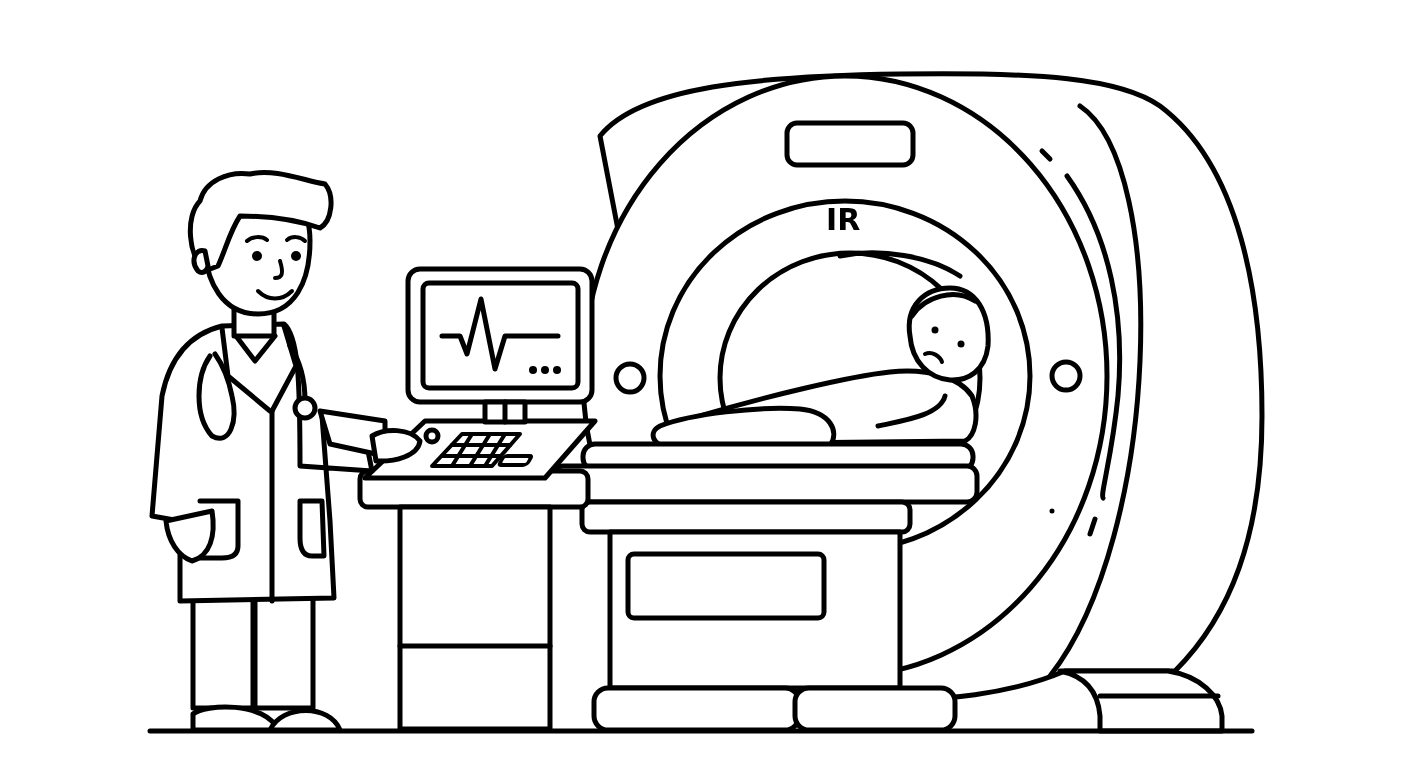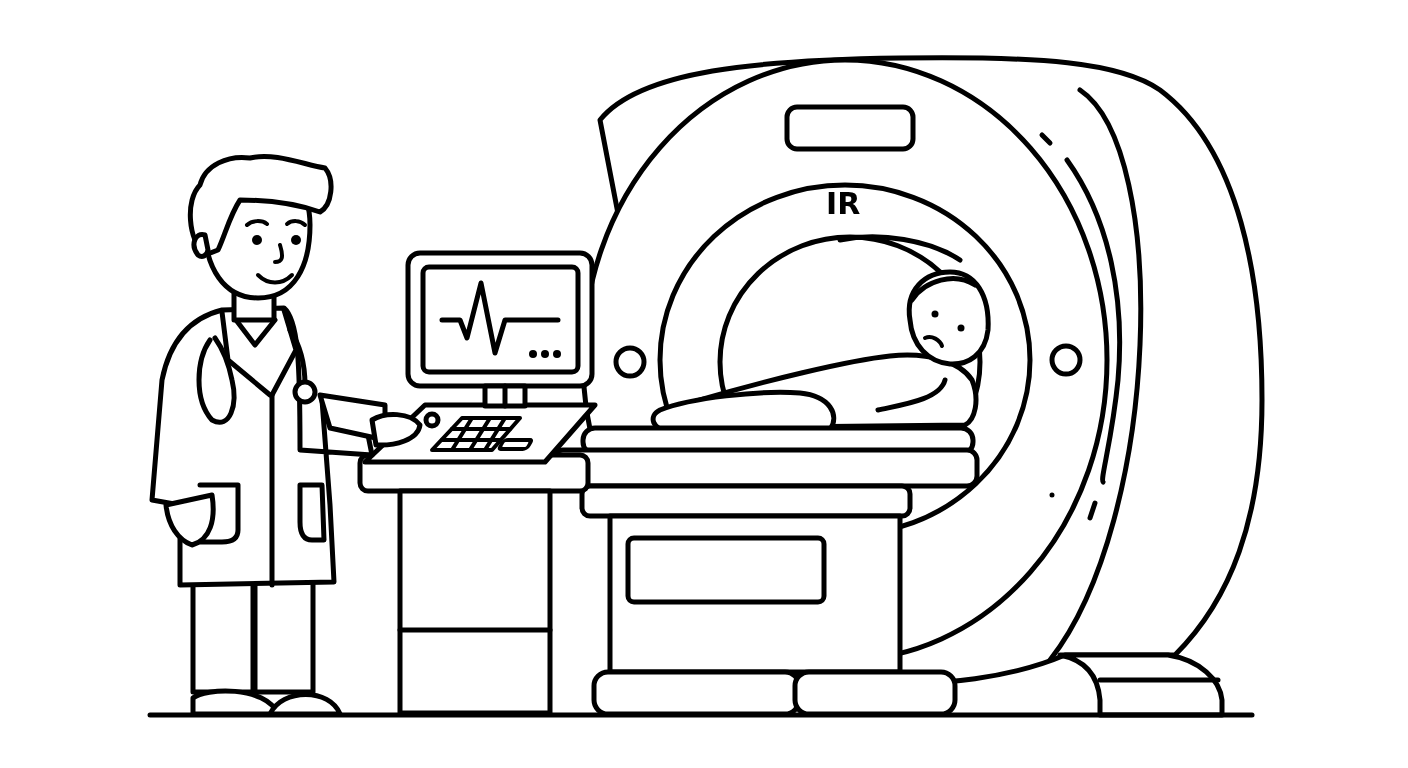--- a/index.html
+++ b/index.html
@@ -1,17 +1,17 @@
 <!DOCTYPE html>
 <html><head>
   <meta charset="utf-8">
   <style>
     html, body { margin: 0; padding: 0; background: #ffffff; }
     body { width: 1408px; height: 768px; overflow: hidden; }
-    #scene { position: absolute; left: 0; top: 0; width: 1408px; height: 688px; }
+    #scene { position: absolute; left: 0; top: 16px; width: 1408px; height: 688px; }
     svg { display: block; }
     .ln { fill: none; stroke: #000; stroke-width: 5; stroke-linecap: round; stroke-linejoin: round; }
     .fw { fill: #fff; stroke: #000; stroke-width: 5; stroke-linecap: round; stroke-linejoin: round; }
     .fb { fill: #000; stroke: none; }
     .label { font-family: "DejaVu Sans", sans-serif; font-weight: bold; font-size: 30px; fill: #000; }
   </style>
 </head>
 <body>
 
 <div id="scene">

